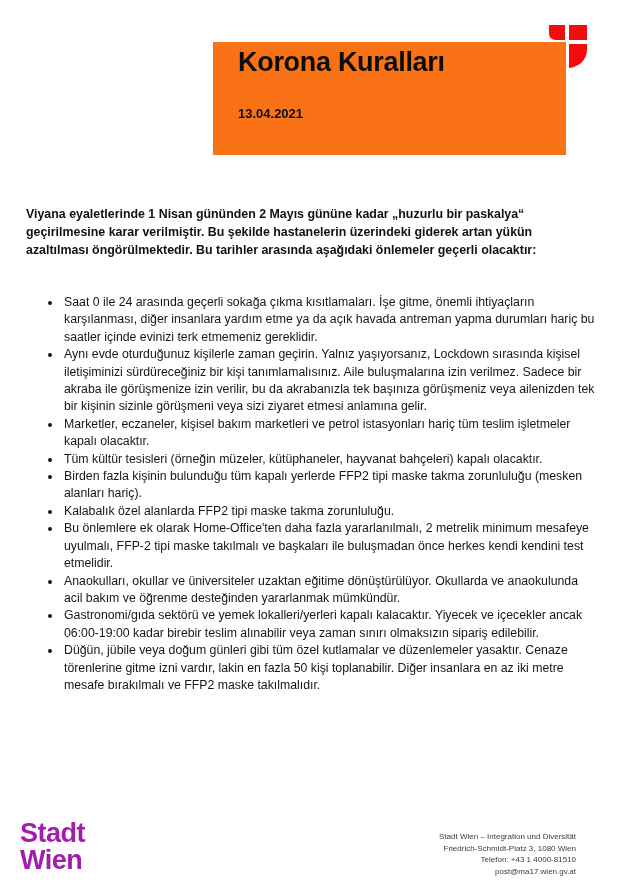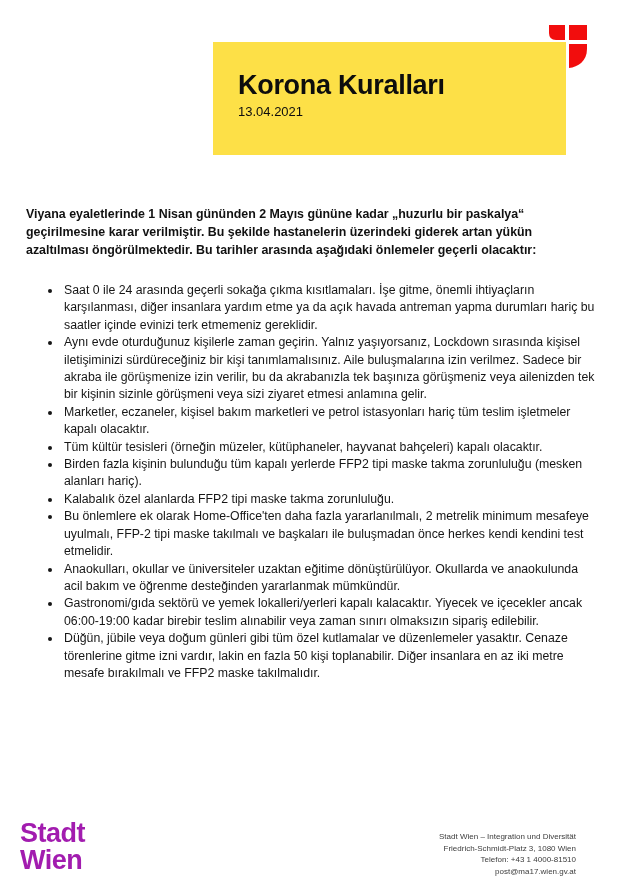--- a/index.html
+++ b/index.html
@@ -23,54 +23,54 @@
     height: 43px;
   }
 
   
   .header-box {
     position: absolute;
     left: 213px;
     top: 42px;
     width: 353px;
     height: 113px;
-    background: #fde047;
-    padding: 26px 24px 0 25px;
+    background: #f97316;
+    padding: 3px 24px 0 25px;
   }
   .header-box h1 {
     font-size: 27px;
     font-weight: 700;
     letter-spacing: -0.3px;
     color: #0d0d0d;
     line-height: 34px;
   }
   .header-box .doc-date {
-    margin-top: 2px;
+    margin-top: 27px;
     font-size: 13px;
-    font-weight: 400;
+    font-weight: 700;
     color: #0d0d0d;
   }
 
   
   .intro {
     position: absolute;
     left: 26px;
     top: 205px;
     width: 572px;
     font-size: 12.4px;
     font-weight: 700;
     line-height: 18px;
     color: #111111;
   }
 
   
   .rules {
     position: absolute;
     left: 22px;
-    top: 282px;
+    top: 294px;
     width: 574px;
     list-style: none;
   }
   .rules li {
     position: relative;
     padding-left: 42px;
     font-size: 12.3px;
     line-height: 17.4px;
     color: #161616;
   }

